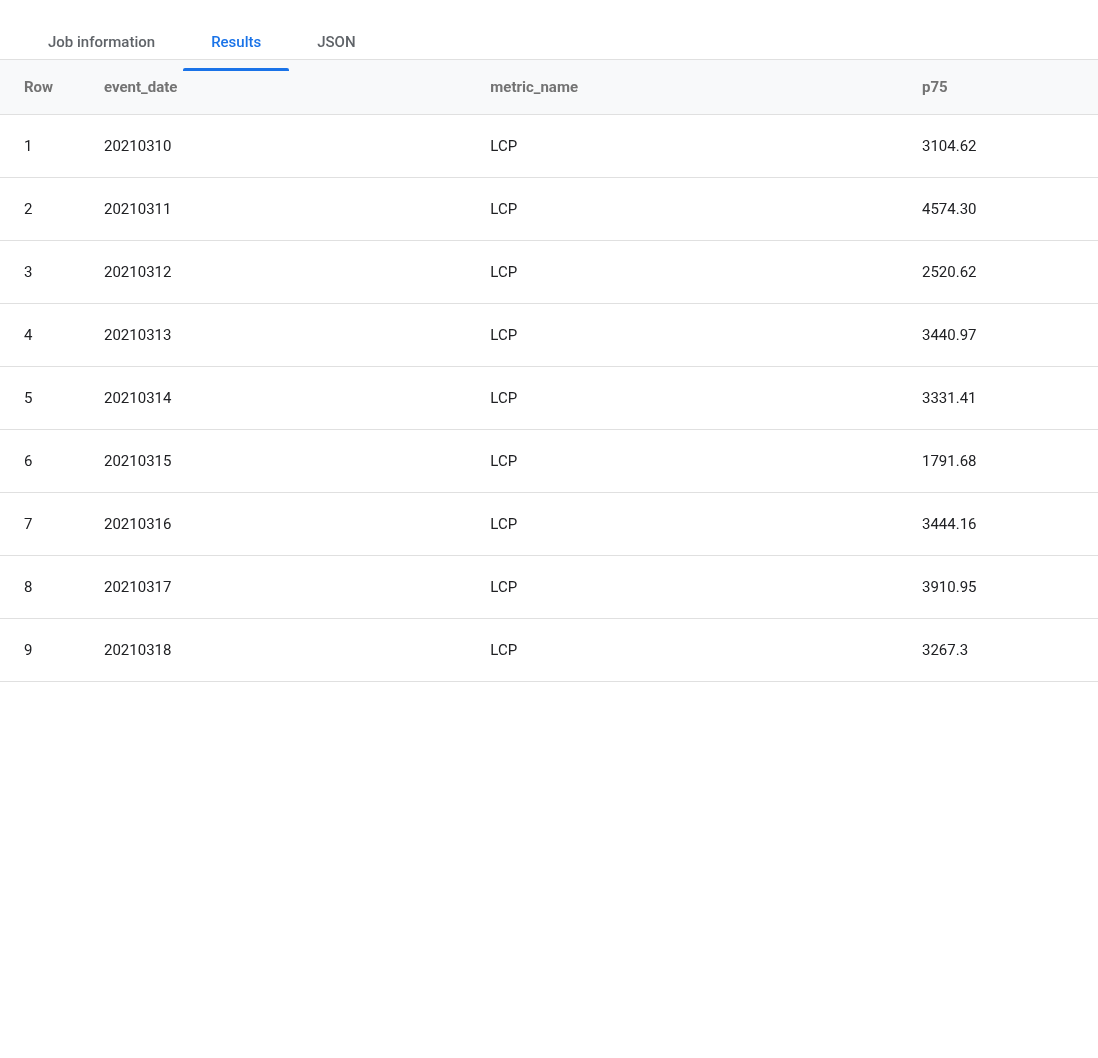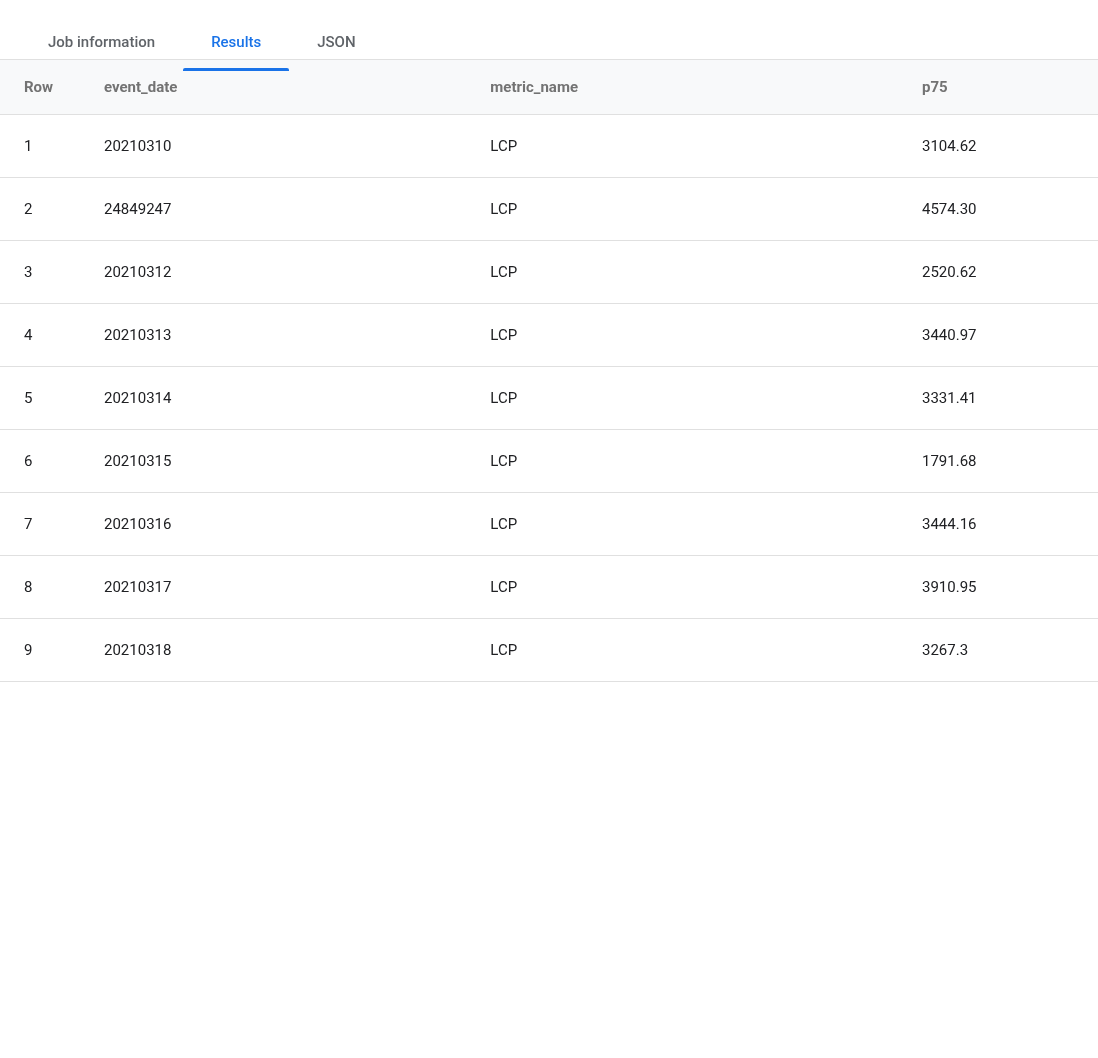--- a/index.html
+++ b/index.html
@@ -117,21 +117,21 @@
     <tbody>
 
     <tr>
           <td>1</td>
           <td>20210310</td>
           <td>LCP</td>
           <td>3104.62</td>
         </tr>
         <tr>
           <td>2</td>
-          <td>24849247</td>
+          <td>20210311</td>
           <td>LCP</td>
           <td>4574.30</td>
         </tr>
         <tr>
           <td>3</td>
           <td>20210312</td>
           <td>LCP</td>
           <td>2520.62</td>
         </tr>
         <tr>

